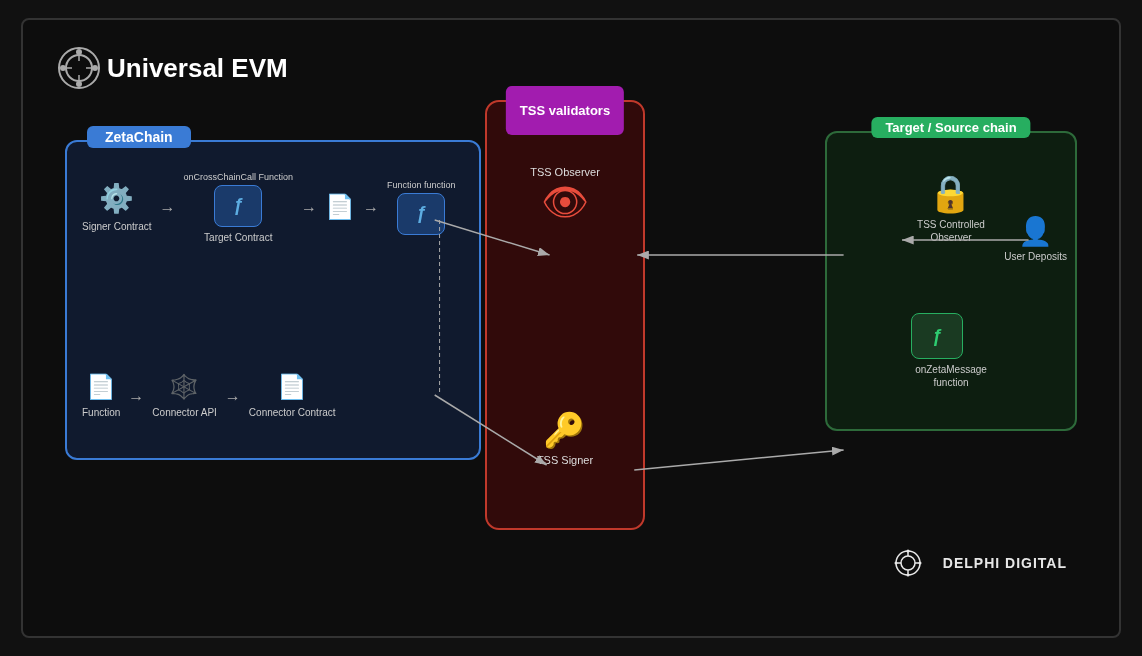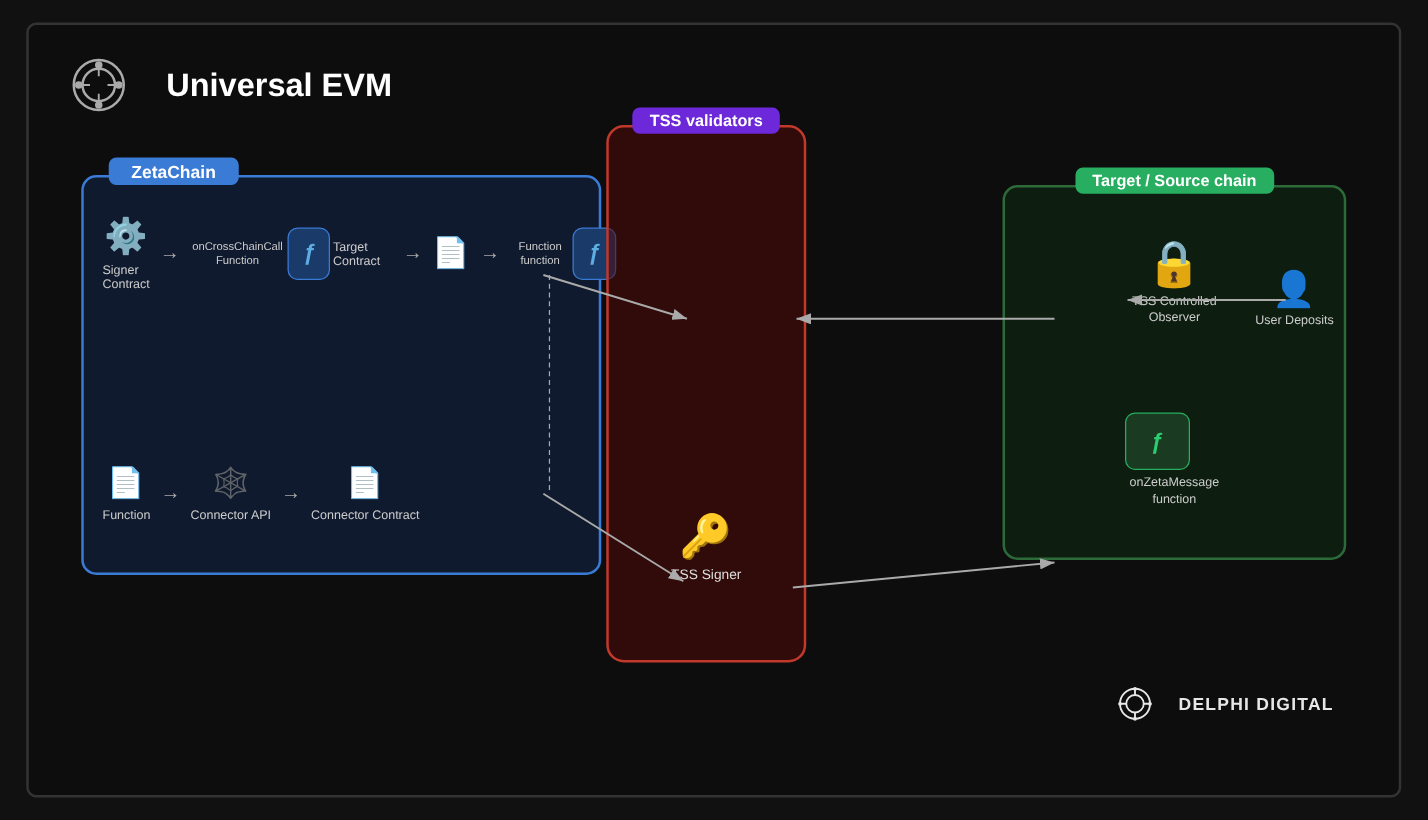--- a/index.html
+++ b/index.html
@@ -18,21 +18,21 @@
       height: 620px;
       background: #0d0d0d;
       border: 2px solid #333;
       border-radius: 8px;
       padding: 24px 32px;
       position: relative;
     }
     .header {
       display: flex;
       align-items: center;
-      gap: 30px;
+      gap: 4px;
       margin-bottom: 6px;
     }
     .logo-icon {
       width: 48px;
       height: 48px;
     }
     .header-text h1 {
       color: #fff;
       font-size: 26px;
       font-weight: 700;
@@ -79,34 +79,34 @@
       height: 430px;
       border: 2px solid #c0392b;
       border-radius: 14px;
       background: rgba(80, 10, 10, 0.55);
     }
     .tss-label {
       position: absolute;
       top: -16px;
       left: 50%;
       transform: translateX(-50%);
-      background: #6d28d9;
+      background: #a21caf;
       color: #fff;
       font-size: 13px;
       font-weight: 600;
-      padding: 3px 14px;
+      padding: 17px 14px;
       border-radius: 6px;
       white-space: nowrap;
     }
     
     .target-box {
       position: absolute;
       right: 10px;
-      top: 48px;
-      width: 275px;
+      top: 31px;
+      width: 252px;
       height: 300px;
       border: 2px solid #2d6a3a;
       border-radius: 12px;
       background: rgba(15, 45, 20, 0.55);
     }
     .target-label {
       position: absolute;
       top: -16px;
       left: 50%;
       transform: translateX(-50%);
@@ -225,21 +225,21 @@
       align-items: center;
       gap: 3px;
     }
     .arrow-h {
       color: #aaa;
       font-size: 16px;
       flex-shrink: 0;
     }
     .double-func {
       display: flex;
-      flex-direction: row;
+      flex-direction: column;
       align-items: center;
       gap: 2px;
     }
     .func-top-label {
       color: #ccc;
       font-size: 9px;
       text-align: center;
       line-height: 1.2;
     }
     
@@ -335,20 +335,24 @@
         <div class="node-group">
           <span class="doc-icon">📄</span>
           <span class="icon-label">Connector Contract</span>
         </div>
       </div>
     </div>
 
     <div class="tss-box">
       <span class="tss-label">TSS validators</span>
 
+      <div class="tss-observer">
+        <span class="tss-observer-label">TSS Observer</span>
+        <span class="eye-icon">👁</span>
+      </div>
 
       <div class="tss-signer">
         <span class="key-icon">🔑</span>
         <span class="tss-signer-label">TSS Signer</span>
       </div>
     </div>
 
     <div class="target-box">
       <span class="target-label">Target / Source chain</span>
 

